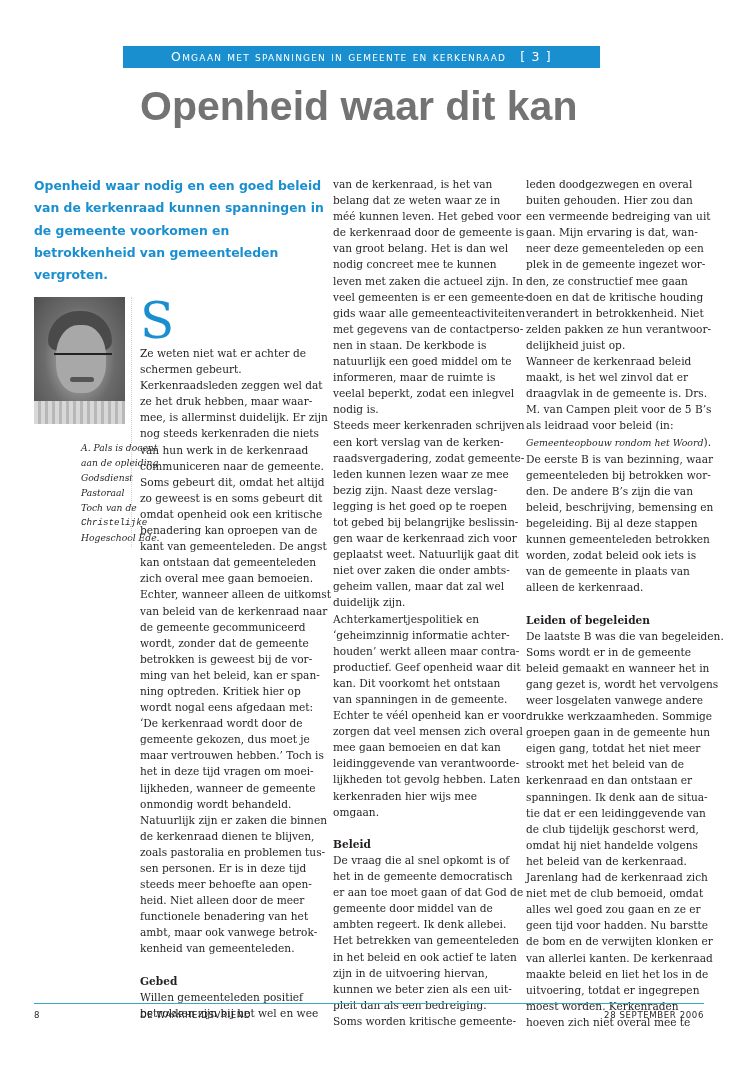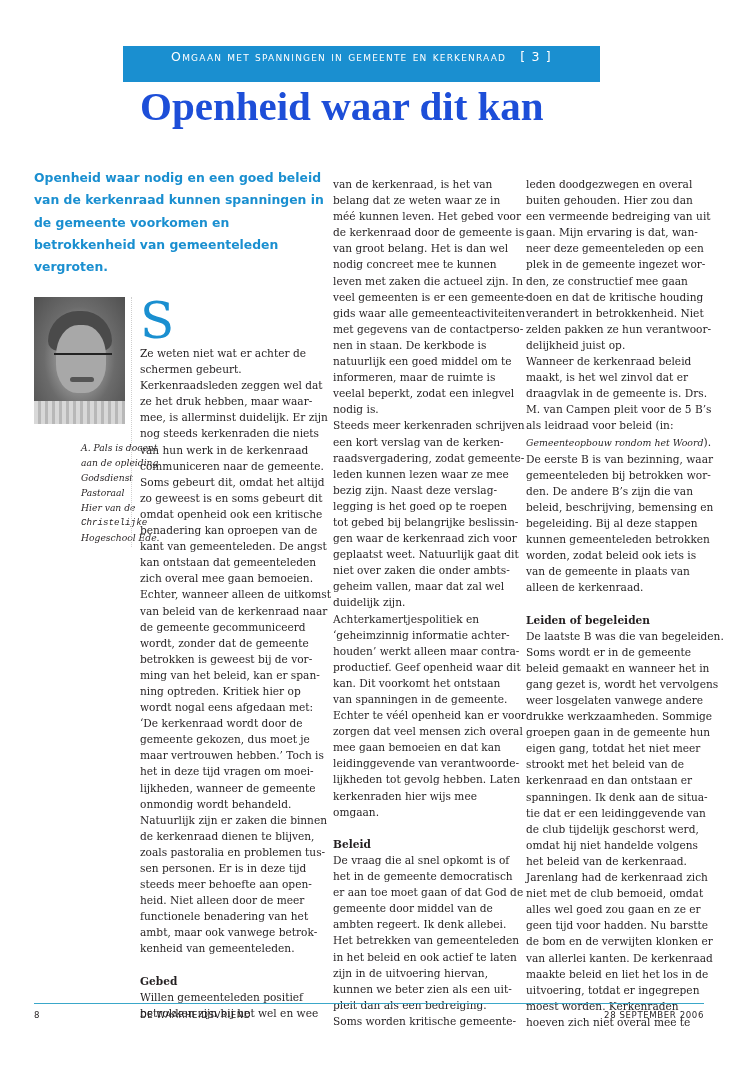--- a/index.html
+++ b/index.html
@@ -1,35 +1,35 @@
 <!DOCTYPE html>
 <html><head>
   <meta charset="utf-8">
   <style>
     html, body { margin: 0; padding: 0; background: #ffffff; }
     body { width: 738px; height: 1068px; position: relative; overflow: hidden; font-family: "DejaVu Serif", serif; color: #231f20; }
 
     .banner {
-      position: absolute; left: 123px; top: 46px; width: 477px; height: 36px;
+      position: absolute; left: 123px; top: 46px; width: 477px; height: 22px;
       background: #1a8fd0; color: #ffffff;
       font-family: "DejaVu Sans", sans-serif; font-size: 12.5px; letter-spacing: 1.2px;
       line-height: 22px; text-align: center; font-variant: small-caps; text-transform: lowercase;
       white-space: nowrap;
     }
     .banner .first { text-transform: none; }
     .banner .num { margin-left: 14px; }
 
     .title {
       position: absolute; left: 140px; top: 80px; width: 560px;
-      font-family: Liberation Serif, serif; font-weight: bold; font-size: 41px; color: #1d4ed8;
+      font-family: Liberation Sans, sans-serif; font-weight: bold; font-size: 41px; color: #737373;
       letter-spacing: 0px; line-height: 52px; white-space: nowrap;
     }
 
     .lead {
-      position: absolute; left: 34px; top: 167px; width: 290px;
+      position: absolute; left: 34px; top: 175px; width: 290px;
       font-family: "DejaVu Sans", sans-serif; font-weight: bold; font-size: 12.4px; line-height: 22.3px;
       color: #1a8fd0;
     }
 
     .photo {
       position: absolute; left: 34px; top: 297px; width: 91px; height: 127px;
       background: radial-gradient(ellipse at 50% 48%, #bdbdbd 0%, #9a9a9a 28%, #6b6b6b 55%, #4d4d4d 100%);
       overflow: hidden;
     }
     .photo .hair { position:absolute; left:14px; top:14px; width:64px; height:40px; border-radius:30px 30px 10px 10px; background:#4a4a4a; }
@@ -91,21 +91,21 @@
   <div class="face"></div>
   <div class="glasses"></div>
   <div class="mustache"></div>
   <div class="shirt"></div>
 </div>
 
 <div class="caption" id="caption">
     <span class="line" style="display: block;">A. Pals is docent</span>
     <span class="line" style="display: block;">aan de opleiding</span>
     <span class="line" style="display: block;">Godsdienst Pastoraal</span>
-    <span class="line" style="display: block;">Hier van de</span>
+    <span class="line" style="display: block;">Toch van de</span>
     <span class="line" style="display: block; font-family: Liberation Mono, monospace;">Christelijke</span>
     <span class="line" style="display: block;">Hogeschool Ede.</span>
   </div>
 
 <div class="sep"></div>
 
 <div class="col col1">
   <span class="dropcap">S</span>
   <div style="clear:both"></div>
   <div id="c1-lines">

